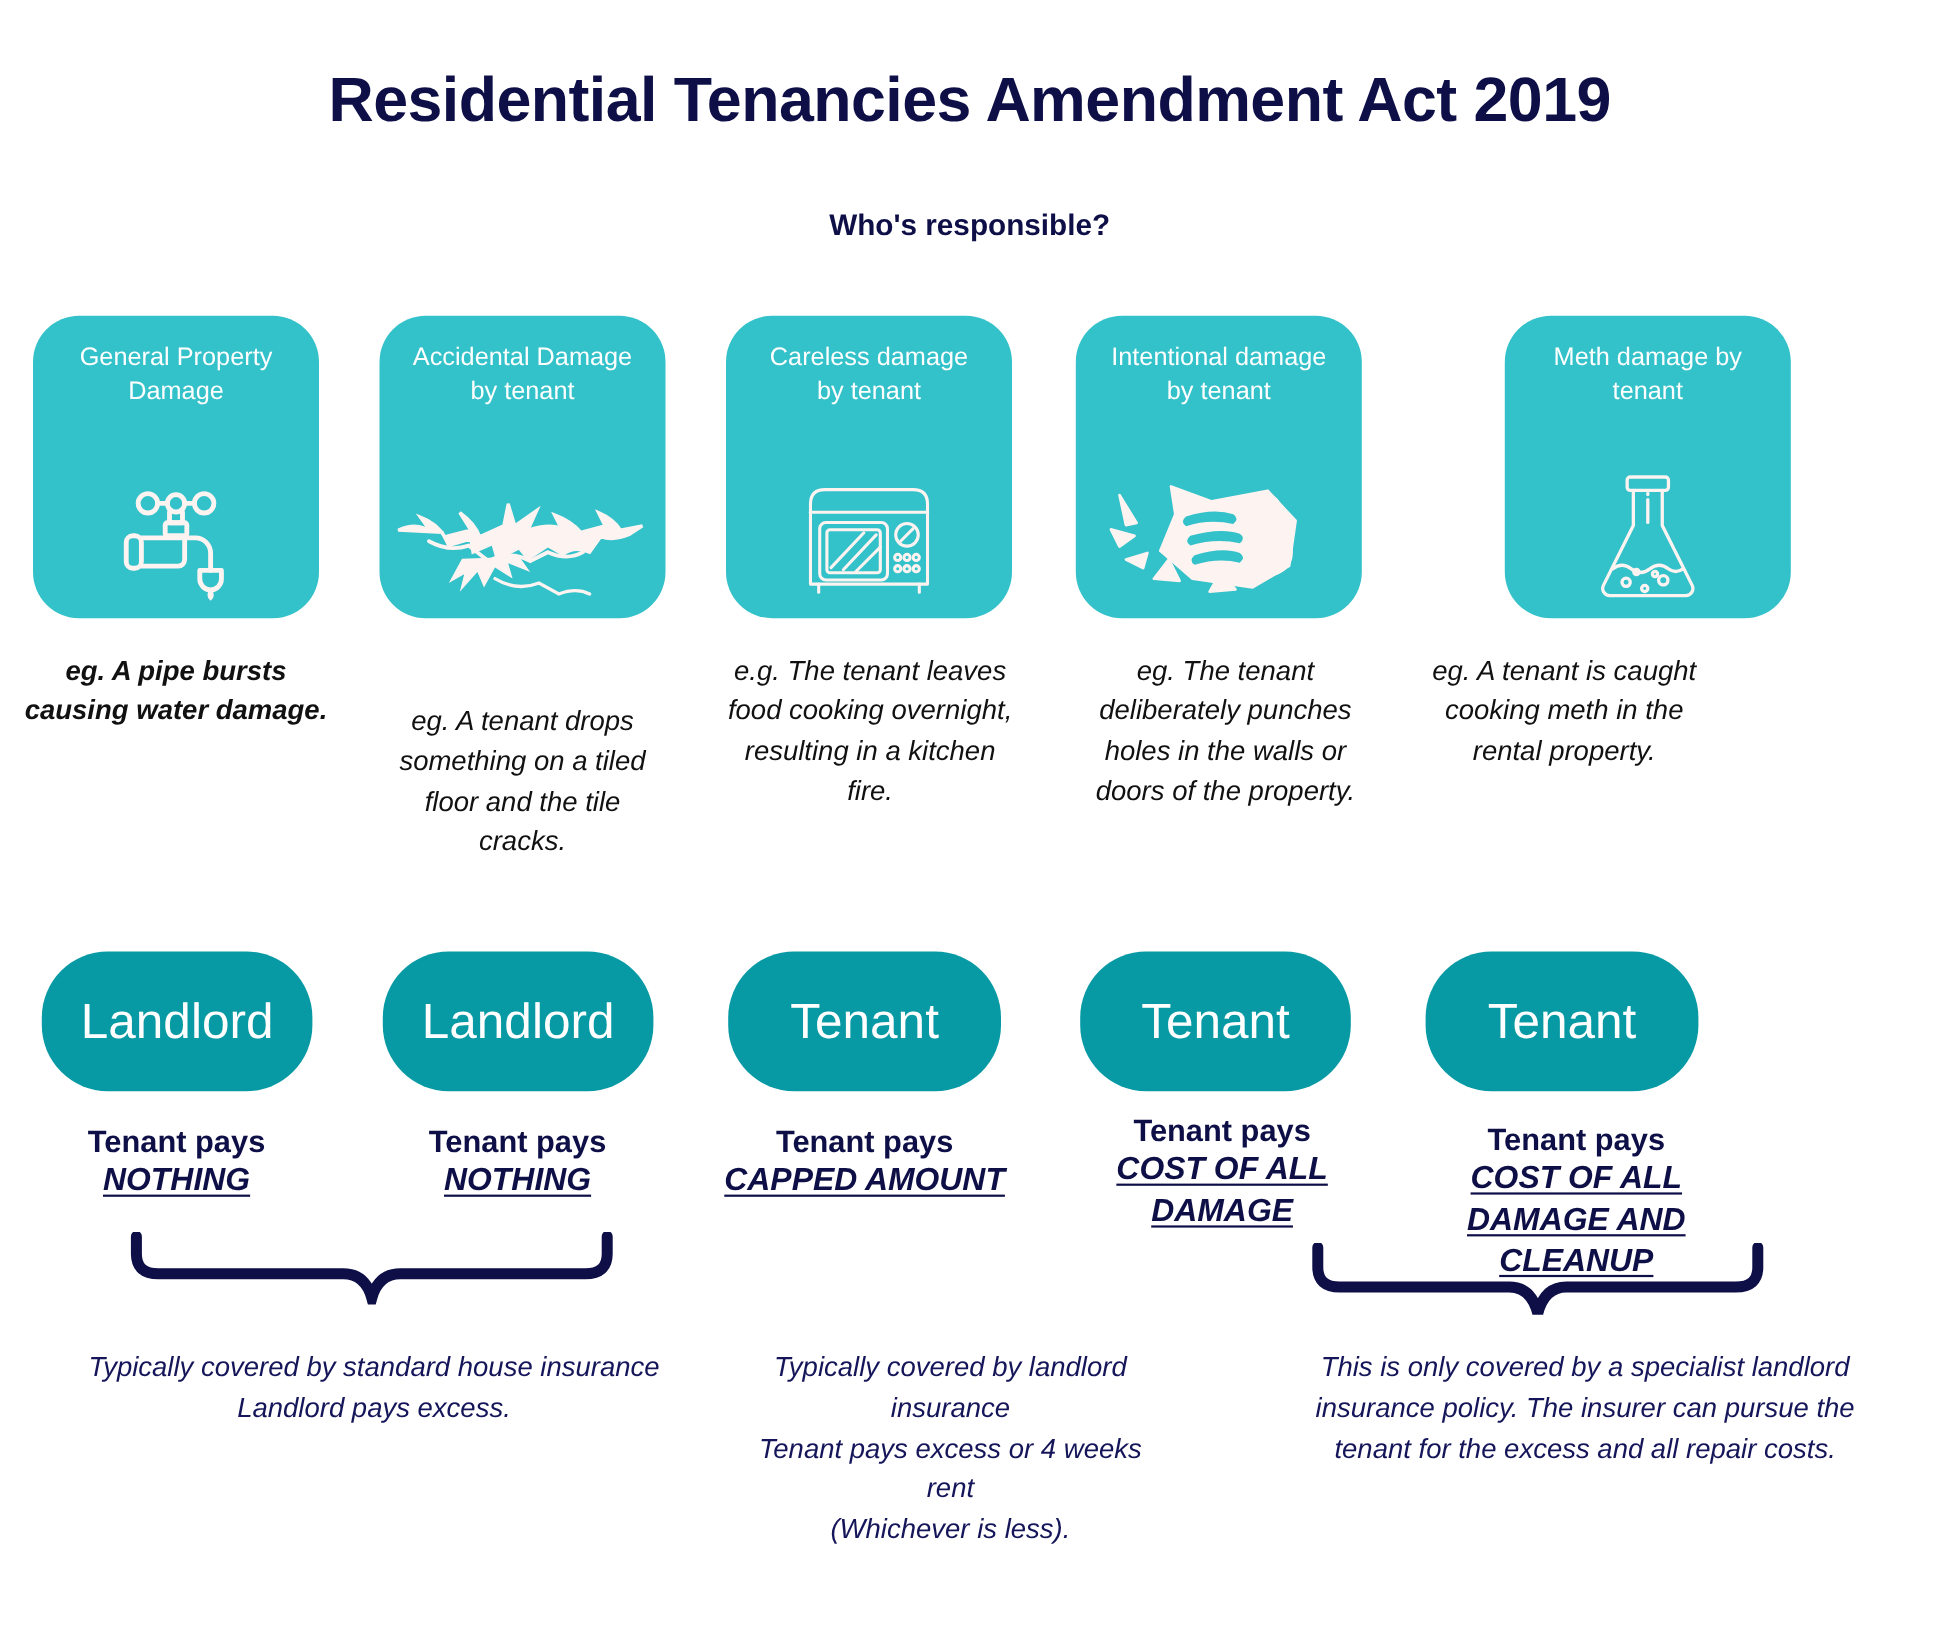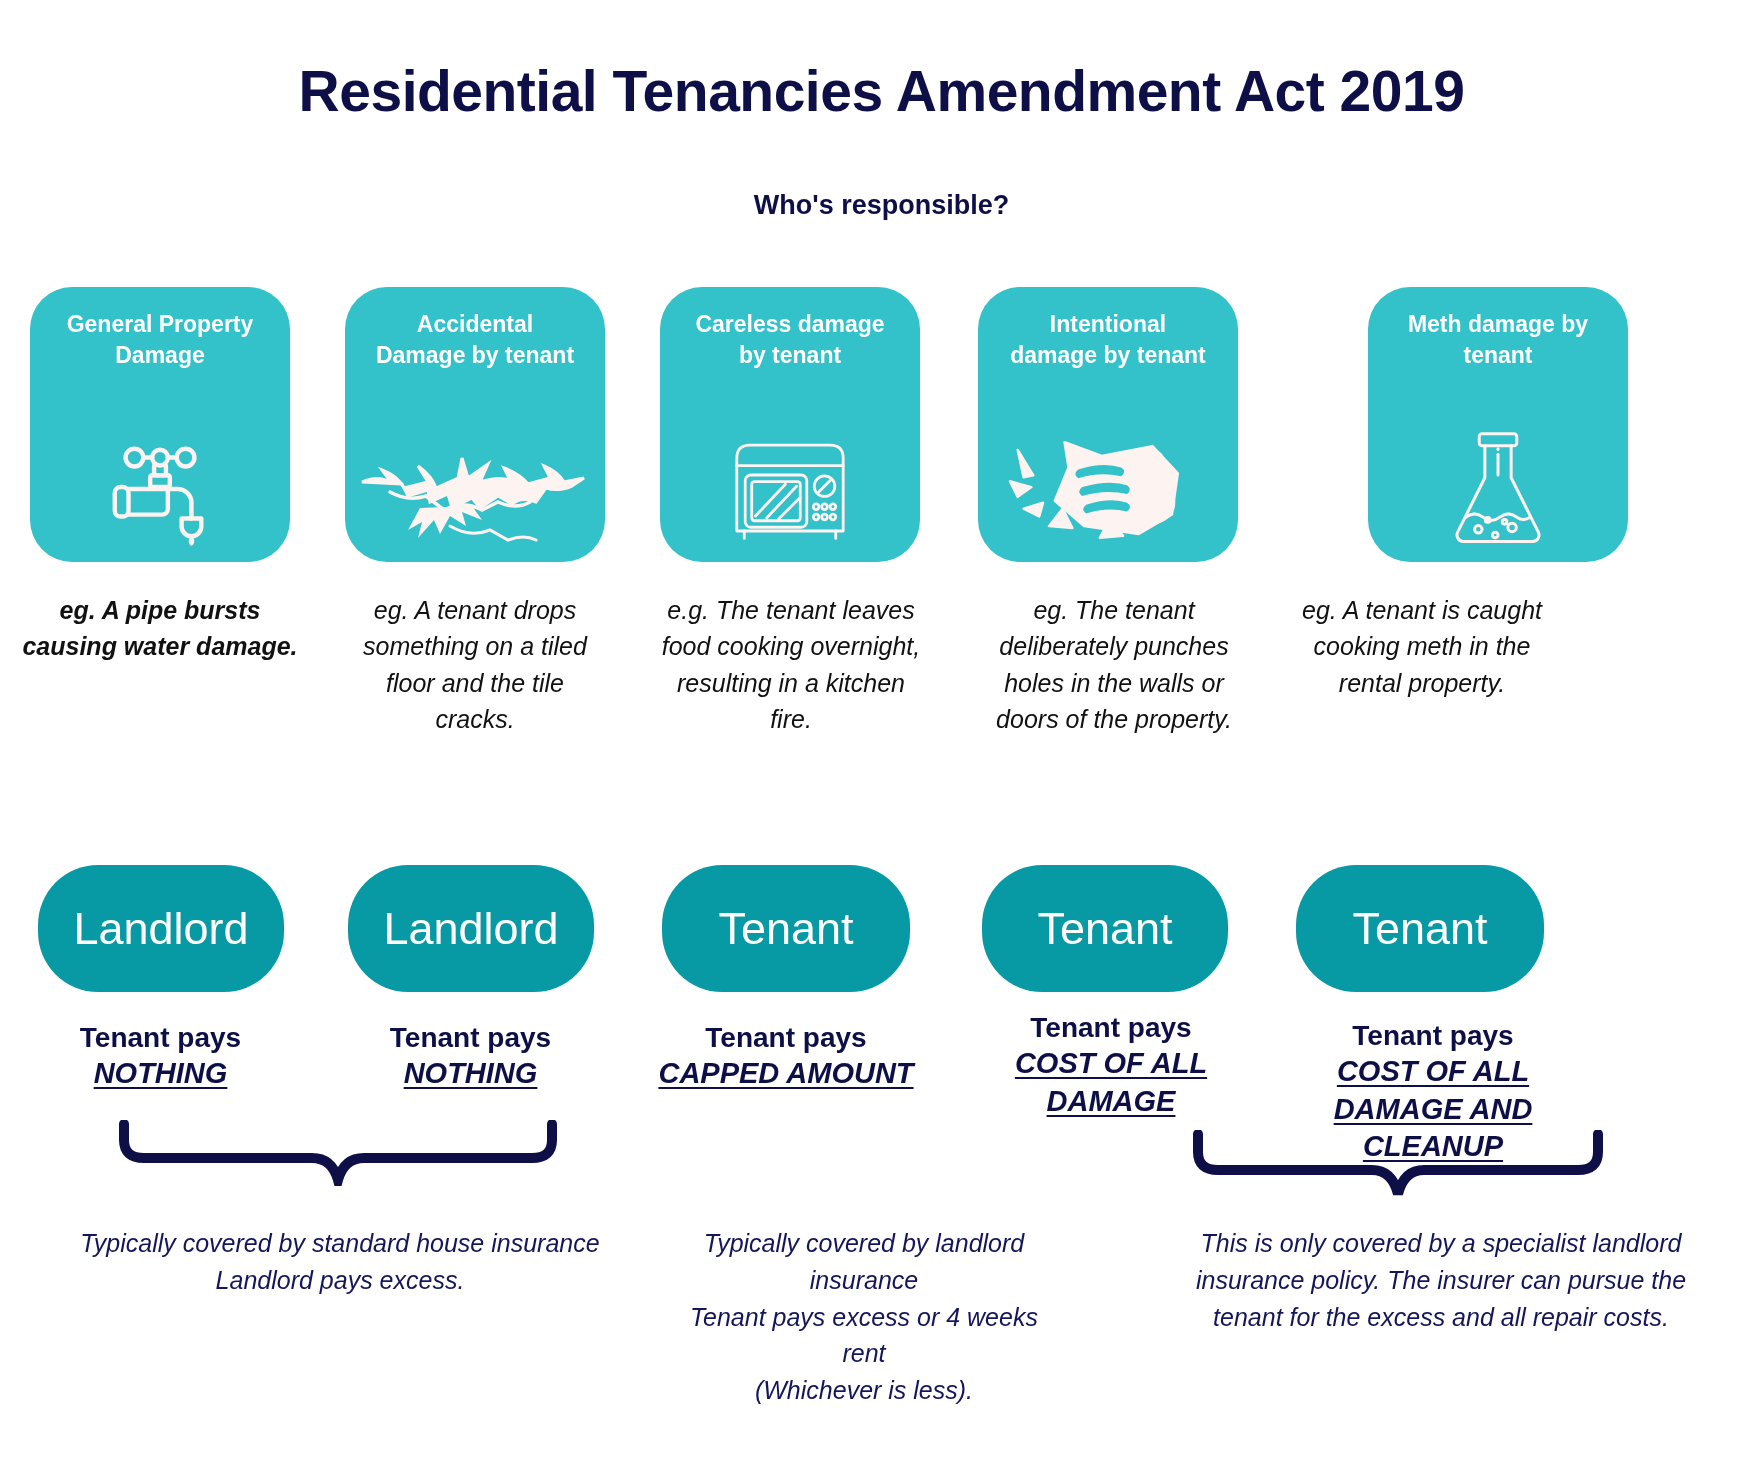--- a/index.html
+++ b/index.html
@@ -59,21 +59,21 @@
     width: 260px;
     height: 275px;
     background: #33c1ca;
     border-radius: 42px;
     box-sizing: border-box;
     padding-top: 22px;
   }
   .card-title {
     color: #ffffff;
     font-size: 23px;
-    font-weight: bold;
+    font-weight: normal;
     text-align: center;
     line-height: 1.35;
     padding: 0 26px;
   }
   .card-icon {
     position: absolute;
     left: 0;
     bottom: 12px;
     width: 100%;
     display: flex;
@@ -275,21 +275,21 @@
           <circle cx="62" cy="100" r="2.5"></circle>
           <line x1="55" y1="28" x2="55" y2="50"></line>
           <line x1="55" y1="22" x2="55" y2="23"></line>
         </svg>
       </div>
     </div>
   </div>
 
   <div class="examples">
     <div class="example" style="left:12px;  width:296px;font-weight:bold;">eg. A pipe bursts causing water damage.</div>
-    <div class="example" style="left:355px; width:240px;">eg. A tenant drops something on a tiled floor and the tile cracks.</div>
+    <div class="example" style="left:355px; width:240px;margin-top:46px;">eg. A tenant drops something on a tiled floor and the tile cracks.</div>
     <div class="example" style="left:660px; width:262px;">e.g. The tenant leaves food cooking overnight, resulting in a kitchen fire.</div>
     <div class="example" style="left:980px; width:268px;">eg. The tenant deliberately punches holes in the walls or doors of the property.</div>
     <div class="example" style="left:1288px;width:268px;">eg. A tenant is caught cooking meth in the rental property.</div>
   </div>
 
   <div class="pills">
     <div class="pill" style="left:38px;  width:246px;">Landlord</div>
     <div class="pill" style="left:348px; width:246px;">Landlord</div>
     <div class="pill" style="left:662px; width:248px;">Tenant</div>
     <div class="pill" style="left:982px; width:246px;">Tenant</div>

